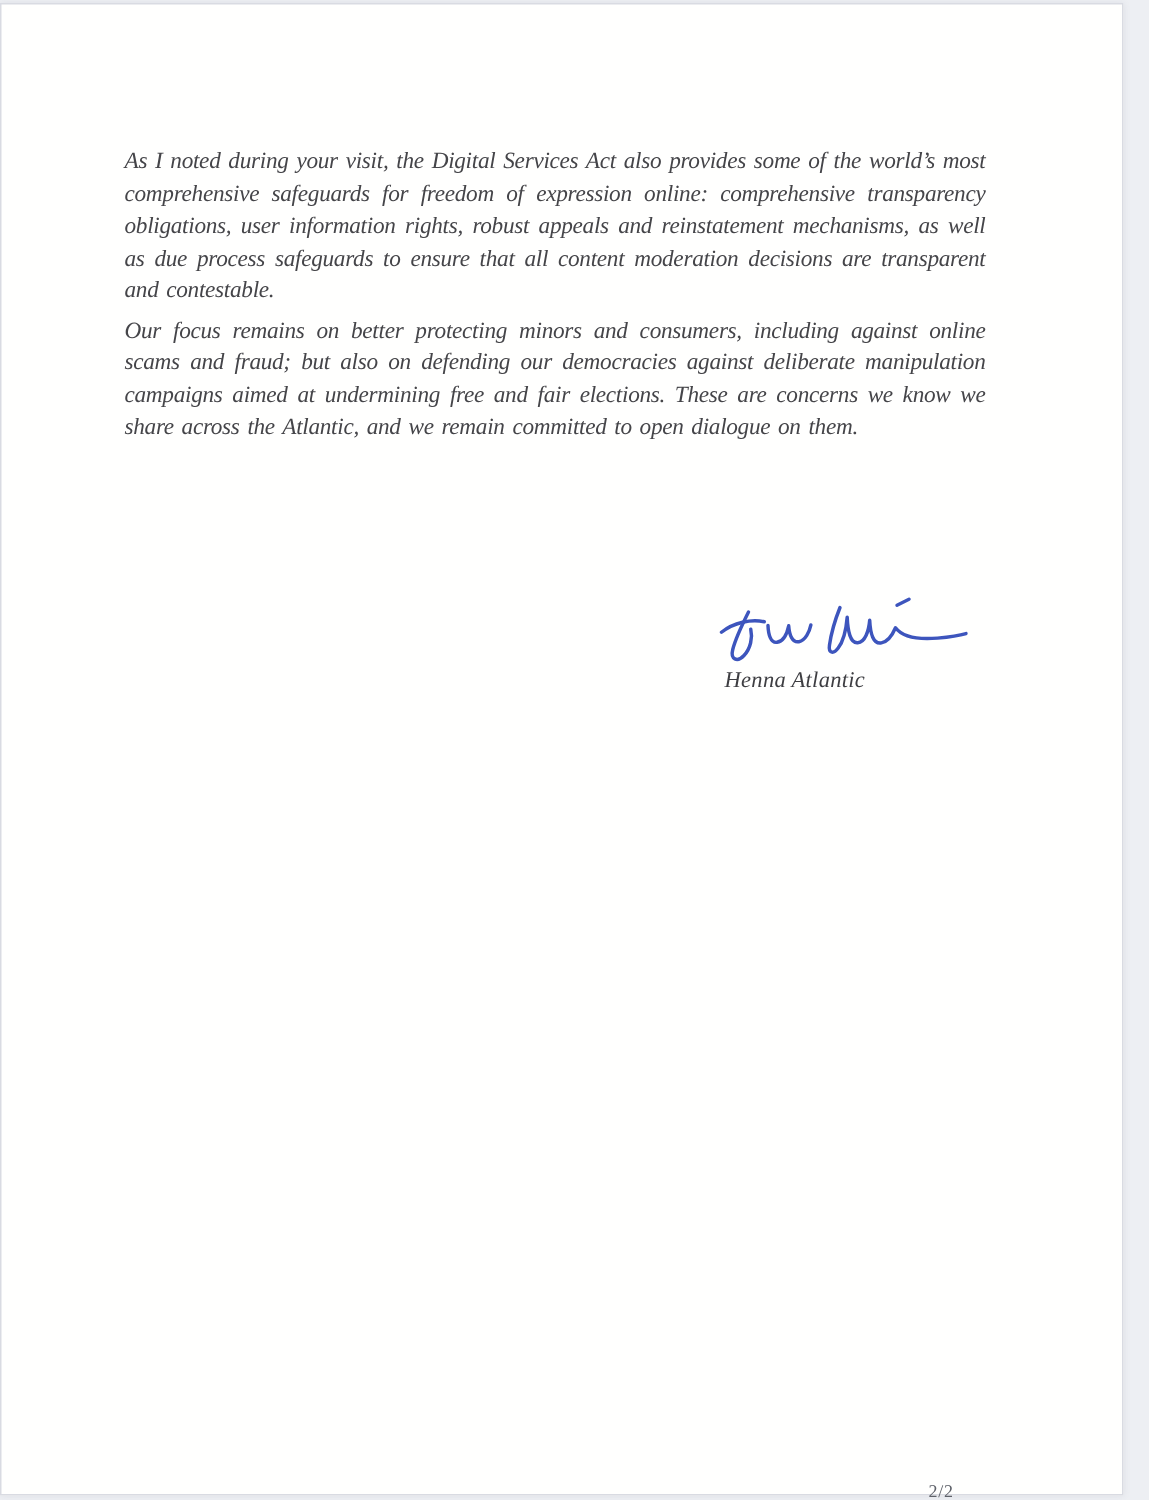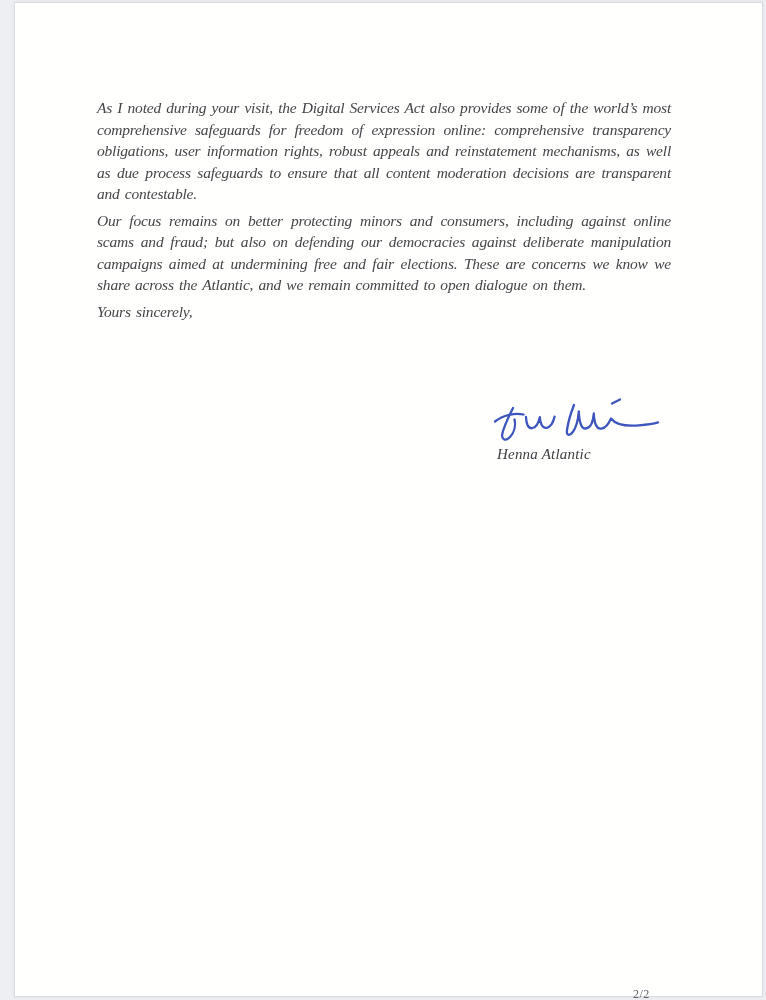--- a/index.html
+++ b/index.html
@@ -9,21 +9,21 @@
   body {
     width: 766px;
     height: 1000px;
     background: #edeff3;
     overflow: hidden;
     position: relative;
     font-family: "Liberation Serif", serif;
   }
   .page {
     position: absolute;
-    left: 14px;
+    left: 0;
     top: 2px;
     width: 749px;
     height: 995px;
     background: #fffffe;
     border: 1px solid #d9dbe2;
     box-sizing: border-box;
     box-shadow: 0 0 4px rgba(120,125,140,0.12);
   }
   .letter-body {
     position: absolute;
@@ -73,21 +73,20 @@
   }
 </style>
 </head>
 <body>
 
 <div class="page">
 
   <div class="letter-body">
     <p>As I noted during your visit, the Digital Services Act also provides some of the world’s most comprehensive safeguards for freedom of expression online: comprehensive transparency obligations, user information rights, robust appeals and reinstatement mechanisms, as well as due process safeguards to ensure that all content moderation decisions are transparent and contestable.</p>
     <p>Our focus remains on better protecting minors and consumers, including against online scams and fraud; but also on defending our democracies against deliberate manipulation campaigns aimed at undermining free and fair elections. These are concerns we know we share across the Atlantic, and we remain committed to open dialogue on them.</p>
-    <p class="closing">Yours sincerely,</p>
   </div>
 
   <div class="signature-block">
     <svg width="172" height="52" viewBox="0 0 172 52" aria-hidden="true">
       <g fill="none" stroke="#3d55bd" stroke-width="2.3" stroke-linecap="round" stroke-linejoin="round">
         <path d="M24 11 C21 17 15.5 28 13.5 36 C11.8 42.5 16.5 44.8 21 40 C25.5 35.2 26.8 28 25.5 22.5"></path>
         <path d="M6 24.5 C14 18 26 15.5 34.5 17.5"></path>
         <path d="M37 20 C37.2 26 38.8 31.8 43 31.2 C47.4 30.6 49.8 24.8 50.8 20.2 C51.2 26.2 53.2 31.6 57.6 30.8 C62 30 64.6 24.2 65.6 19.6"></path>
         <path d="M85 8 C82 15.5 79 26 78 33 C77.2 38.2 80.3 39.6 83.8 35 C87.2 30.6 89.2 21.5 89.8 14.5 C90.2 23.5 91.8 32 96.8 31.5 C101.8 31 104.2 23.5 104.8 16.5 C105.2 25.5 107.2 32.6 112.6 31.6 C117 30.7 120 26.2 122 21.5 C126.5 27.4 136 29.6 150 28.4 C158 27.7 165 26.6 169 25.4"></path>
         <path d="M123 6.5 L131 2.5"></path>

